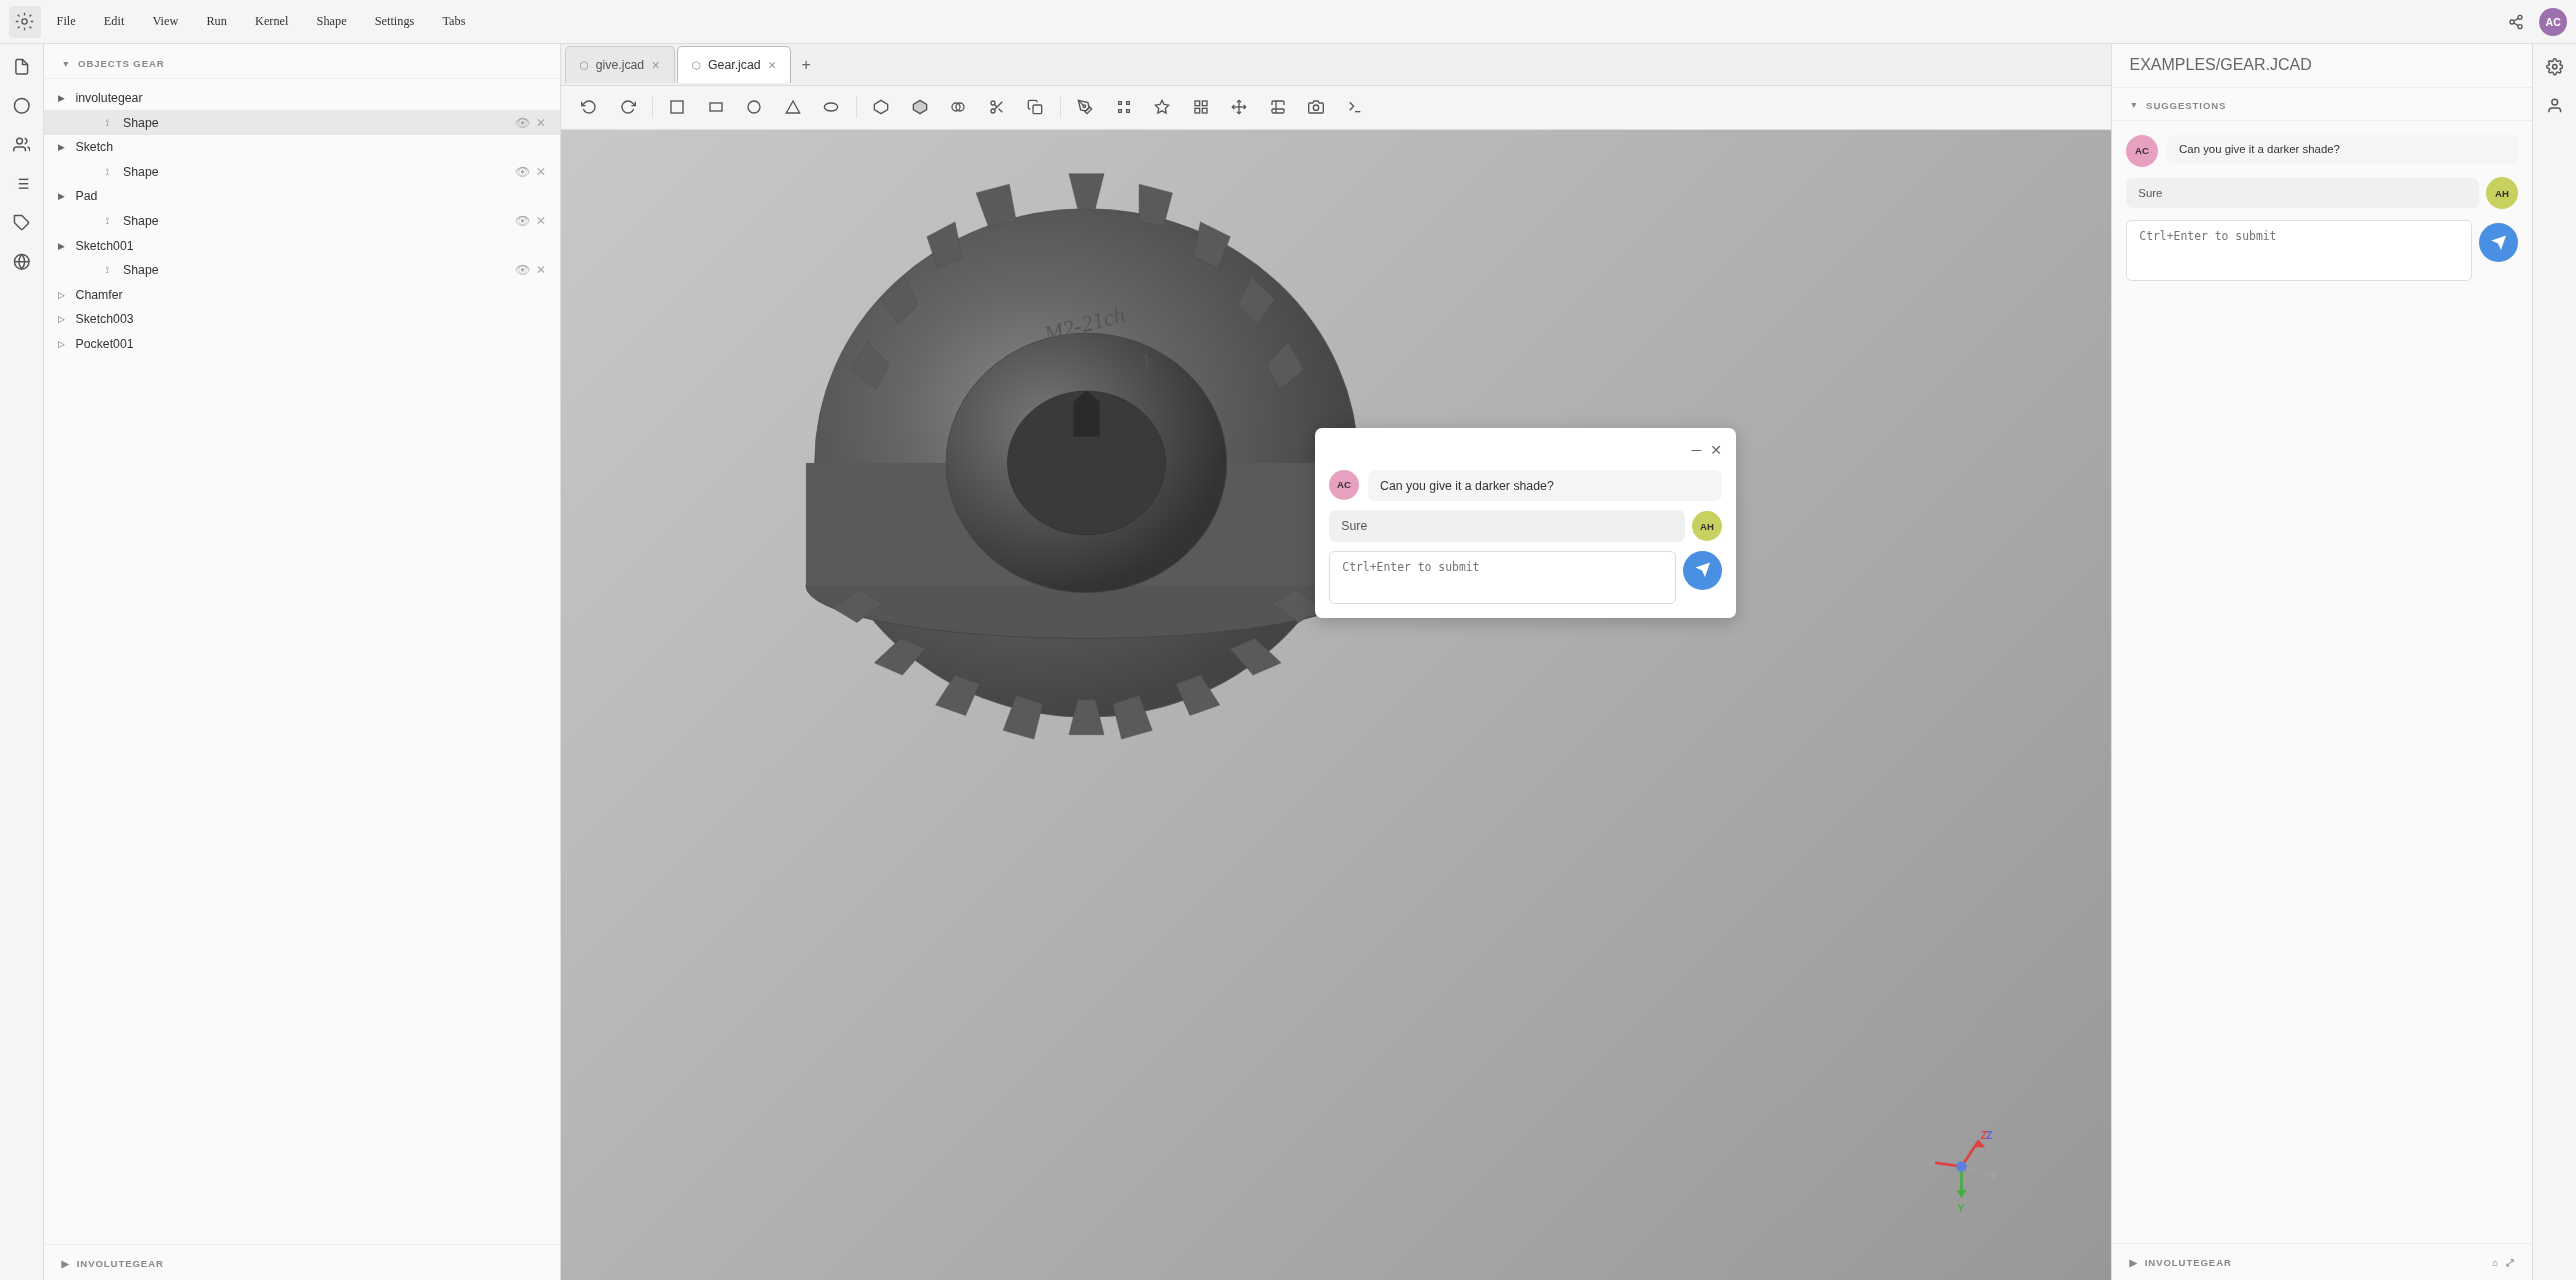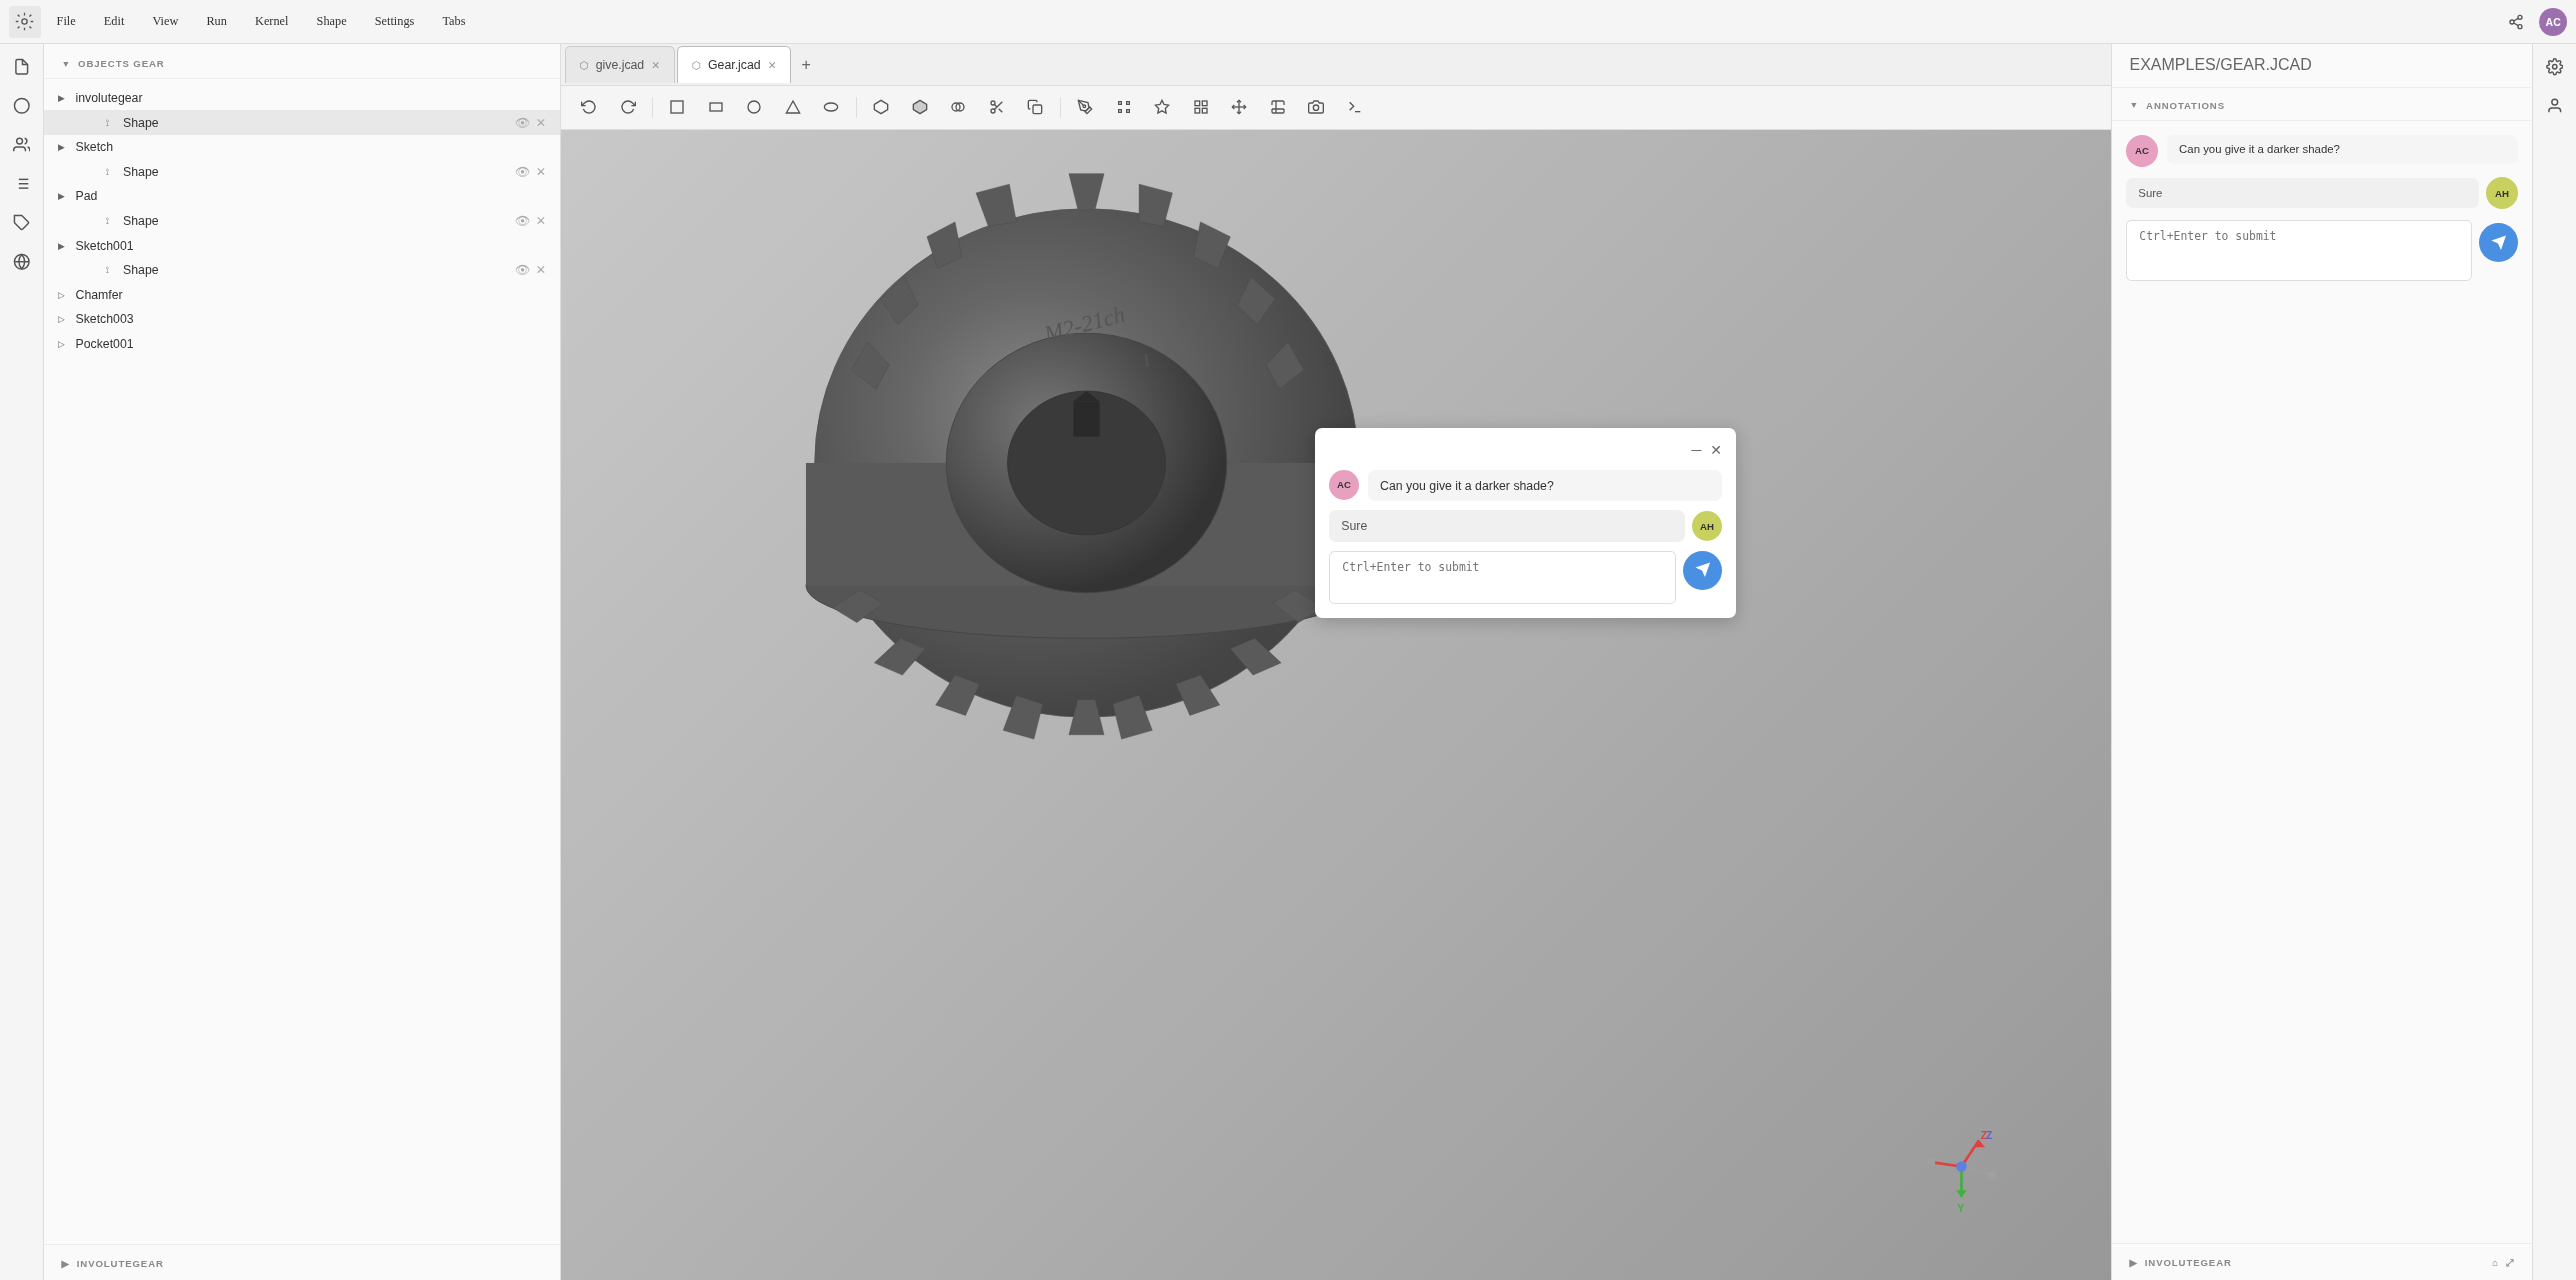--- a/index.html
+++ b/index.html
@@ -508,21 +508,21 @@
           <text x="88" y="28" fill="#6060d0" font-size="12" font-weight="bold">Z</text>
         </svg>
       </div>
     </div>
   </div>
 
   <div class="right-panel">
     <div class="right-panel-title">EXAMPLES/GEAR.JCAD</div>
     <div class="right-section-header">
       <span class="chevron">▼</span>
-      <span>ANNOTATIONS</span>
+      <span>SUGGESTIONS</span>
     </div>
     <div class="annotations-area">
       <div class="annotation-entry">
         <div class="annotation-avatar-ac">AC</div>
         <div class="annotation-msg">Can you give it a darker shade?</div>
       </div>
       <div class="right-reply-row">
         <div class="right-reply-bubble">Sure</div>
         <div class="right-avatar-ah">AH</div>
       </div>

